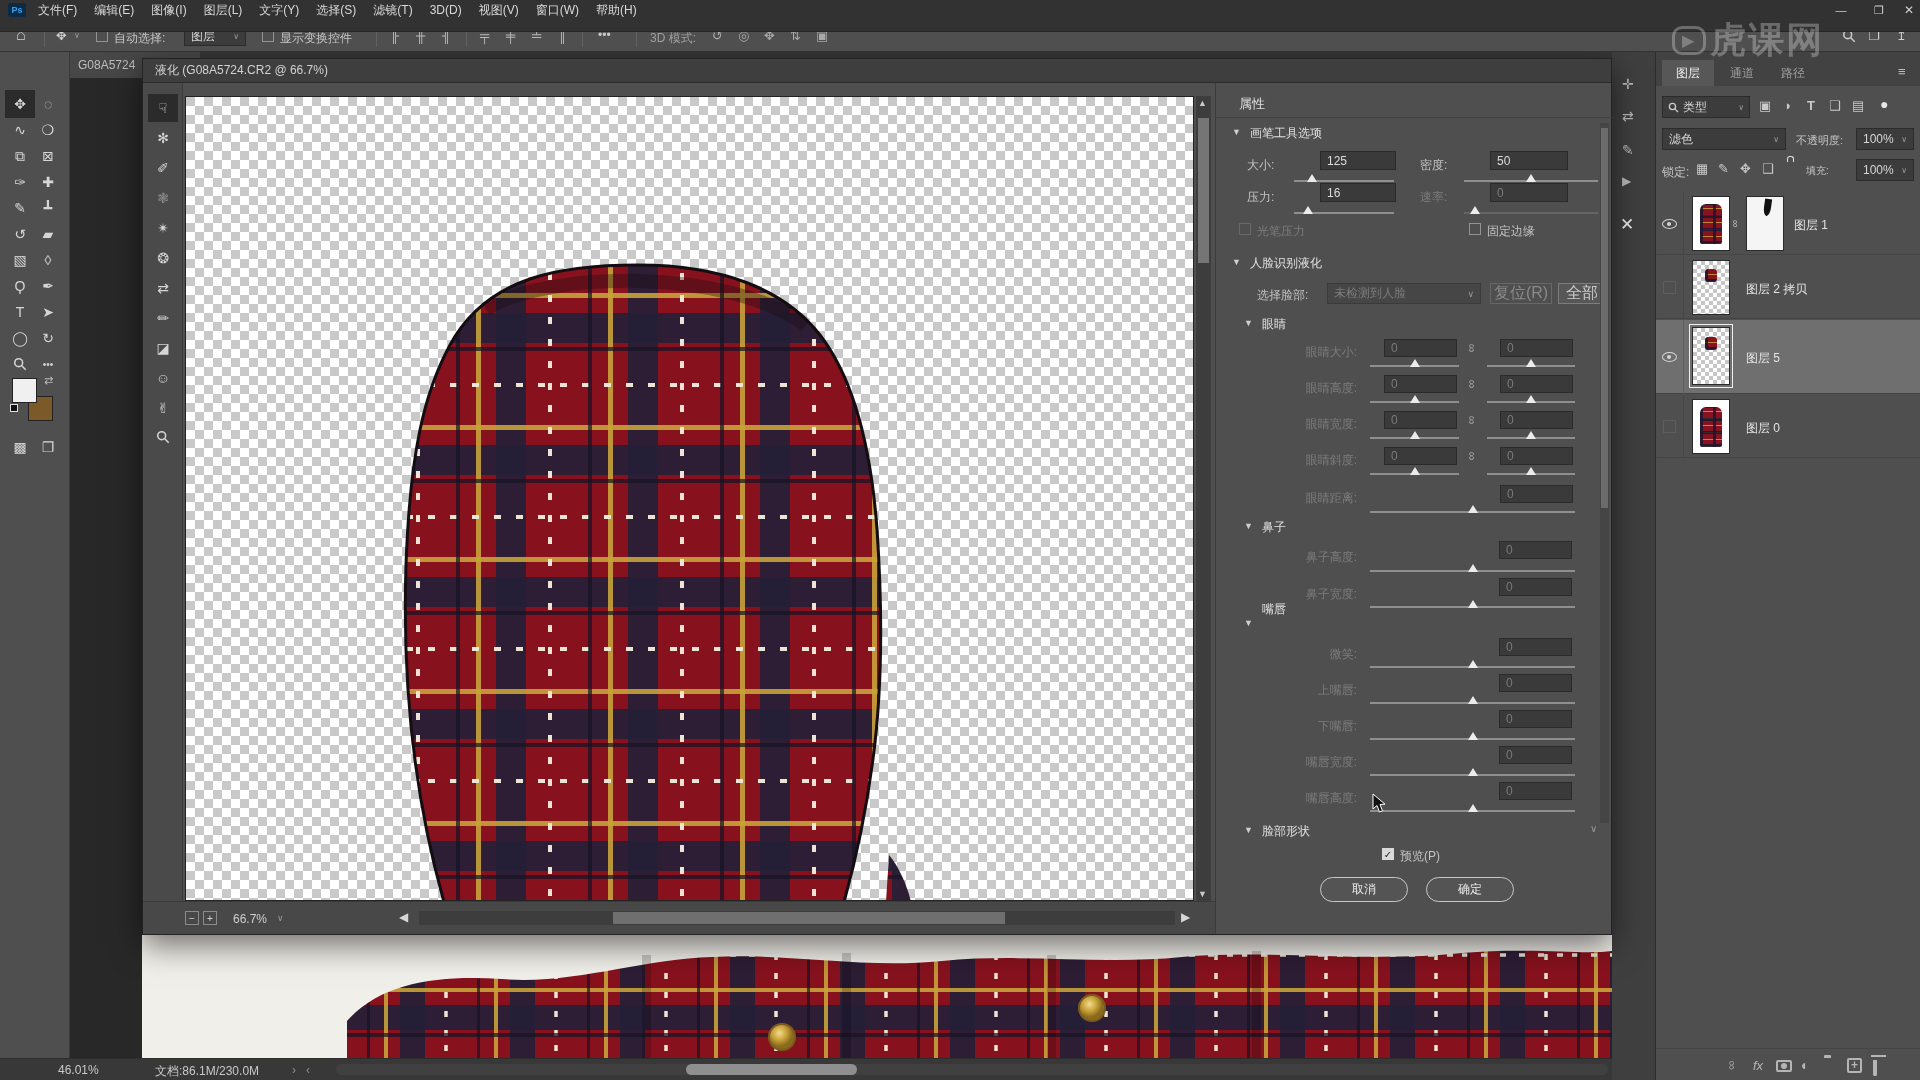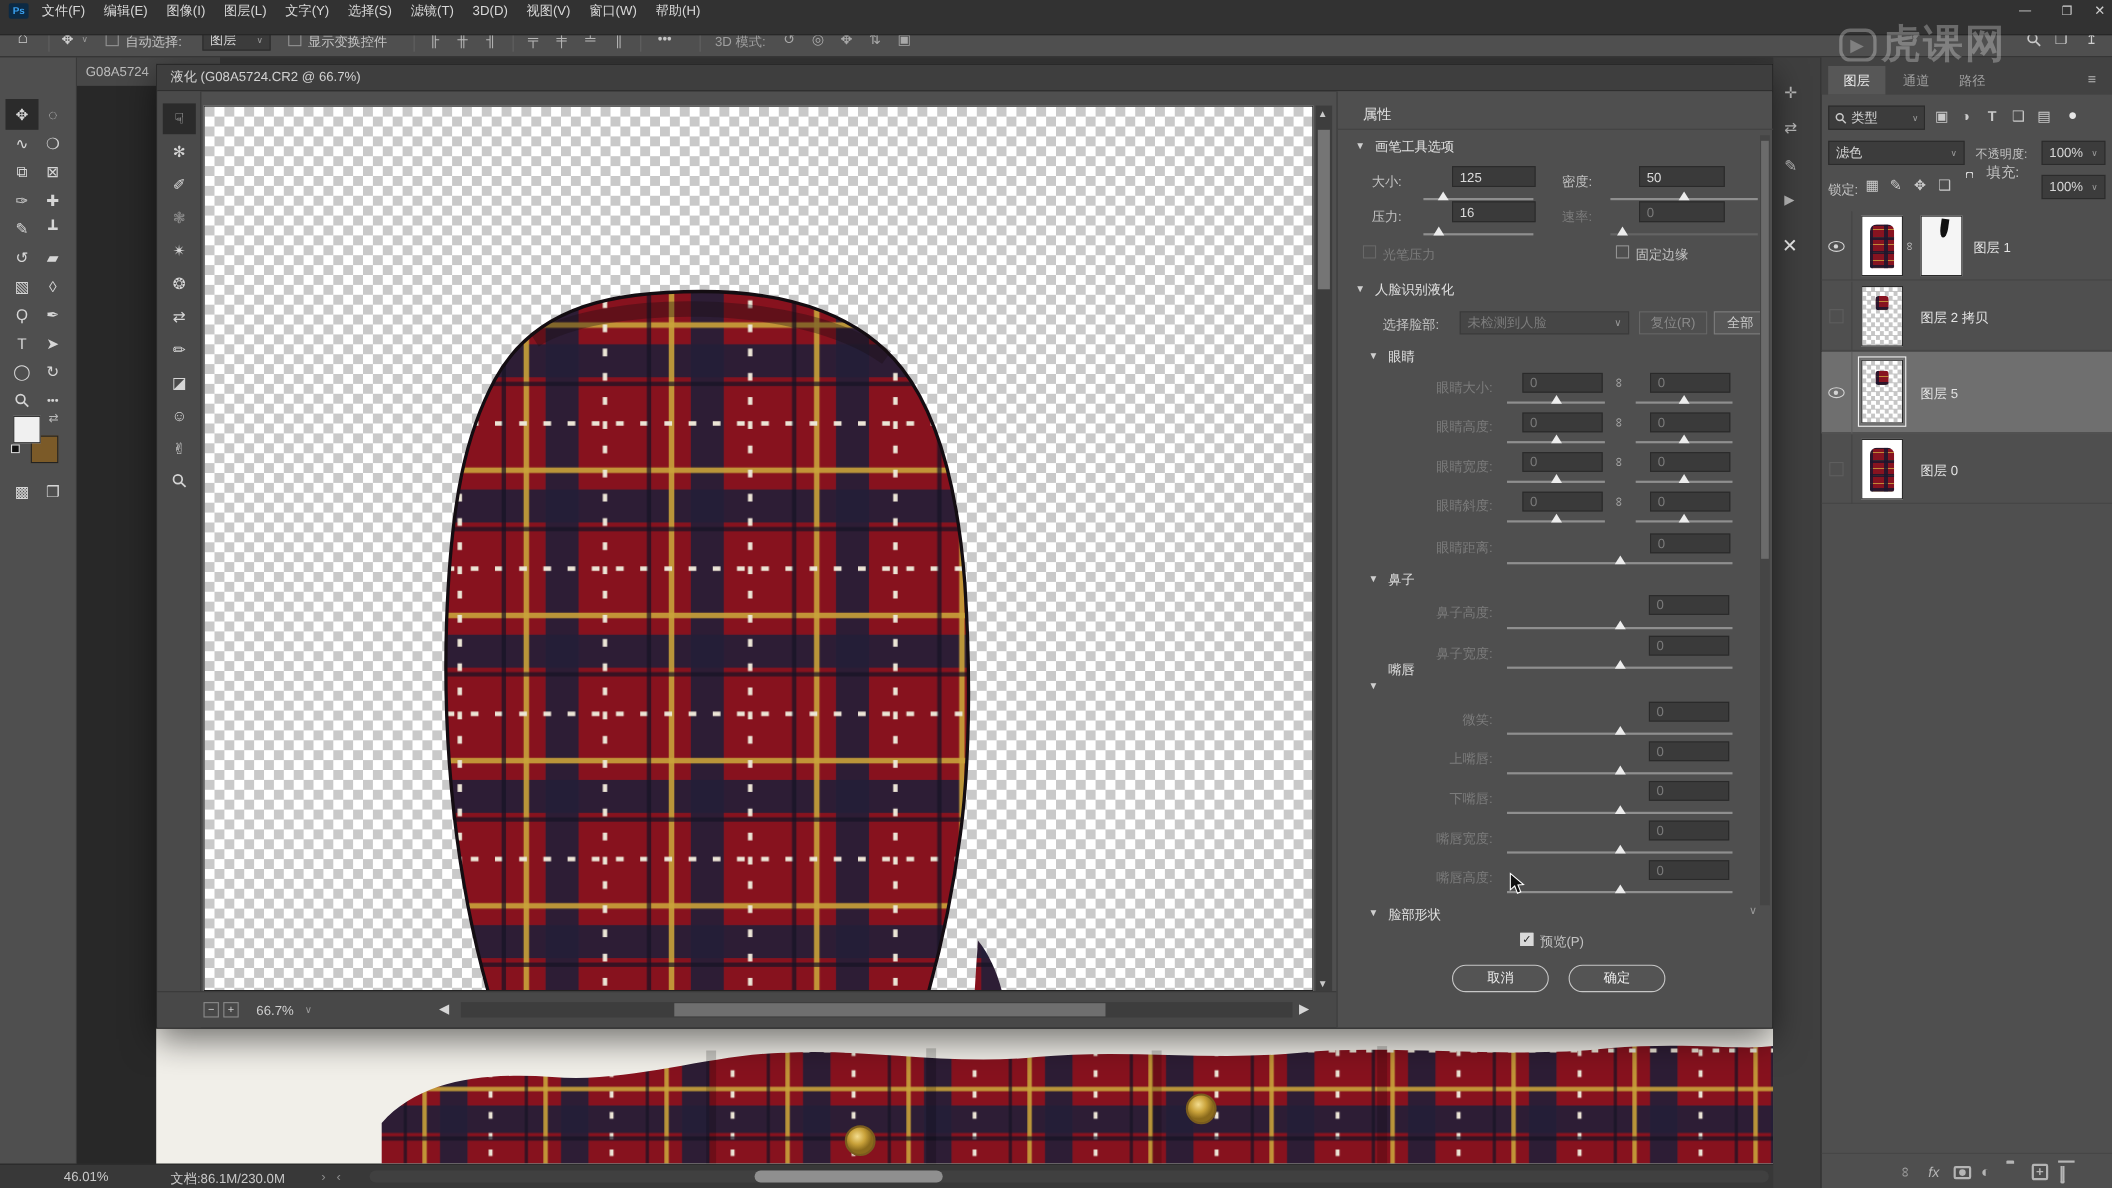--- a/index.html
+++ b/index.html
@@ -17,21 +17,21 @@
 .cb.dis{border-color:#686868}
 .cb.on{background:#d9d9d9;border-color:#d9d9d9;color:#222;font-size:10px;line-height:11px;text-align:center;font-weight:bold}
 .sl{position:absolute;height:2px;background:#8f8f8f}
 .sl.dis{background:#646464}
 .sl i{position:absolute;top:-6px;margin-left:-5px;width:0;height:0;border-left:5px solid transparent;border-right:5px solid transparent;border-bottom:8px solid #ececec}
 .checker{background-color:#fff;background-image:repeating-conic-gradient(#ffffff 0 25%,#c9c9c9 0 50%);background-size:18px 18px}
 .checker-sm{background-color:#fff;background-image:repeating-conic-gradient(#ffffff 0 25%,#c6c6c6 0 50%);background-size:8px 8px}
 .pill{border:1px solid #c7c7c7;border-radius:13px;color:#ececec;display:flex;align-items:center;justify-content:center;font-size:12px;background:rgba(255,255,255,.03)}
 .dd{background:#3c3c3c;border:1px solid #2b2b2b;display:flex;align-items:center;justify-content:space-between;padding:0 6px;font-size:12px;color:#d6d6d6;white-space:nowrap}
 .dd.dis{color:#7c7c7c;background:#464646;border-color:#3a3a3a}
-.btn{border:1px solid #7d7d7d;background:#575757;color:#c9c9c9;display:flex;align-items:center;justify-content:center;font-size:12px}
+.btn{border:1px solid #7d7d7d;background:#575757;color:#c9c9c9;display:flex;align-items:center;justify-content:center;font-size:16px}
 .btn.dis{color:#8a8a8a;border-color:#676767;background:#4f4f4f}
 .eye{width:15px;height:10px;border:1px solid #d4d4d4;border-radius:50%;position:relative}
 .eye::after{content:"";position:absolute;left:4px;top:2px;width:4px;height:4px;border-radius:50%;background:#d4d4d4}
 .eyeslot{width:13px;height:13px;border:1px solid #5e5e5e}
 .tool{width:26px;height:26px;display:flex;align-items:center;justify-content:center;font-size:14px;color:#d6d6d6}
 .sep{background:#616161;width:1px;height:22px}
 .rot90{transform:rotate(90deg);display:inline-block}
 .jacket{background-color:#871320;background-image:repeating-linear-gradient(0deg,rgba(28,22,46,.85) 0 3px,transparent 3px 13px),repeating-linear-gradient(90deg,rgba(28,22,46,.85) 0 3px,transparent 3px 13px),repeating-linear-gradient(0deg,rgba(206,166,62,.8) 0 1px,transparent 1px 7px)}
 .trash{width:11px;height:12px;border:2px solid #b5b5b5;border-top:none;border-radius:0 0 2px 2px;position:relative}
 .trash::before{content:"";position:absolute;left:-4px;top:-5px;width:15px;height:2px;background:#b5b5b5}
@@ -517,21 +517,21 @@
         <span style="font-size:8px;color:#9a9a9a">∨</span>
     </div>
 
     
     <span class="abs lbl" style="left:6px;top:112px">锁定:</span>
     <span class="abs ic" style="left:40px;top:109px;font-size:13px;color:#c9c9c9">▦</span>
     <span class="abs ic" style="left:62px;top:109px;font-size:13px;color:#c9c9c9">✎</span>
     <span class="abs ic" style="left:84px;top:109px;font-size:13px;color:#c9c9c9">✥</span>
     <span class="abs ic" style="left:106px;top:109px;font-size:13px;color:#c9c9c9">❑</span>
     <span class="abs lockic" style="left:130px;top:109px"></span>
-    <span class="abs lbl" style="left:150px;top:96px;font-size:13px">填充:</span>
+    <span class="abs lbl" style="left:150px;top:112px;font-size:10px">填充:</span>
     <div class="abs dd" style="left:200px;top:107px;width:58px;height:22px">
       <span>100%</span>
         <span style="font-size:8px;color:#9a9a9a">∨</span>
     </div>
 
     
     <div class="lrow" style="top:140px;height:63px">
       <div class="abs flex" style="left:0;top:0;width:28px;height:63px;border-right:1px solid #454545;justify-content:center">
         <span class="eye"></span>
       </div>

